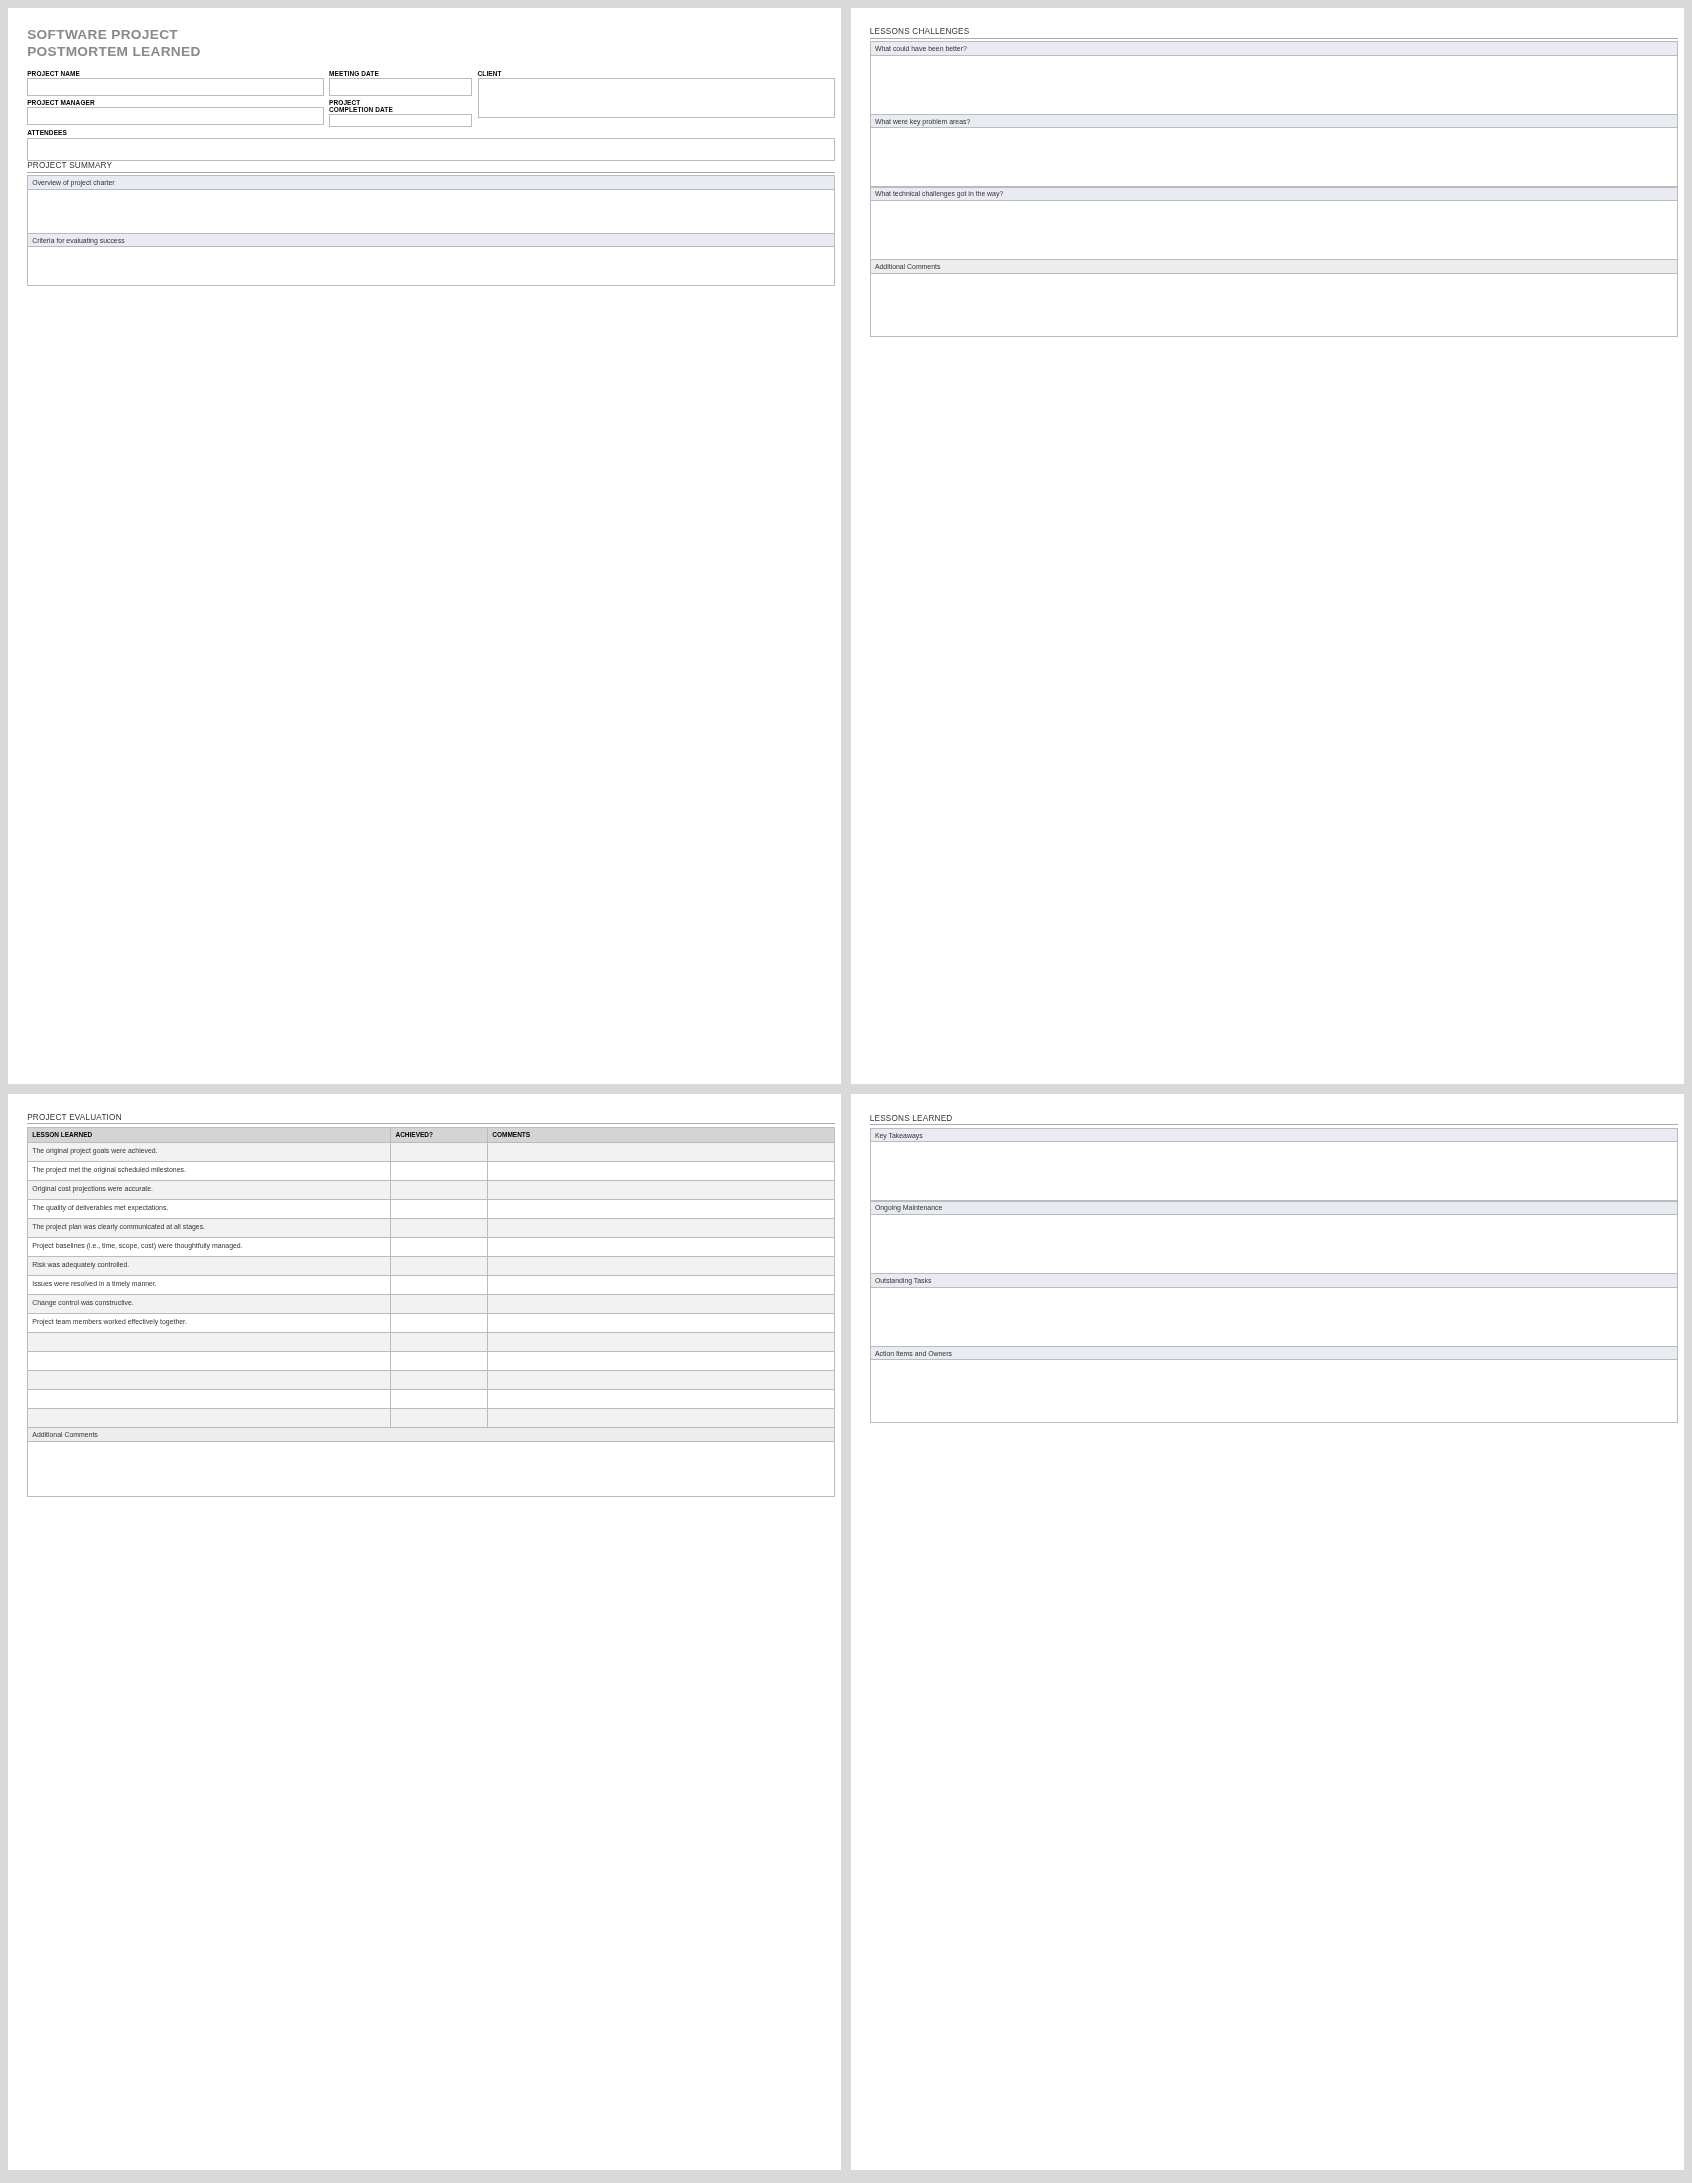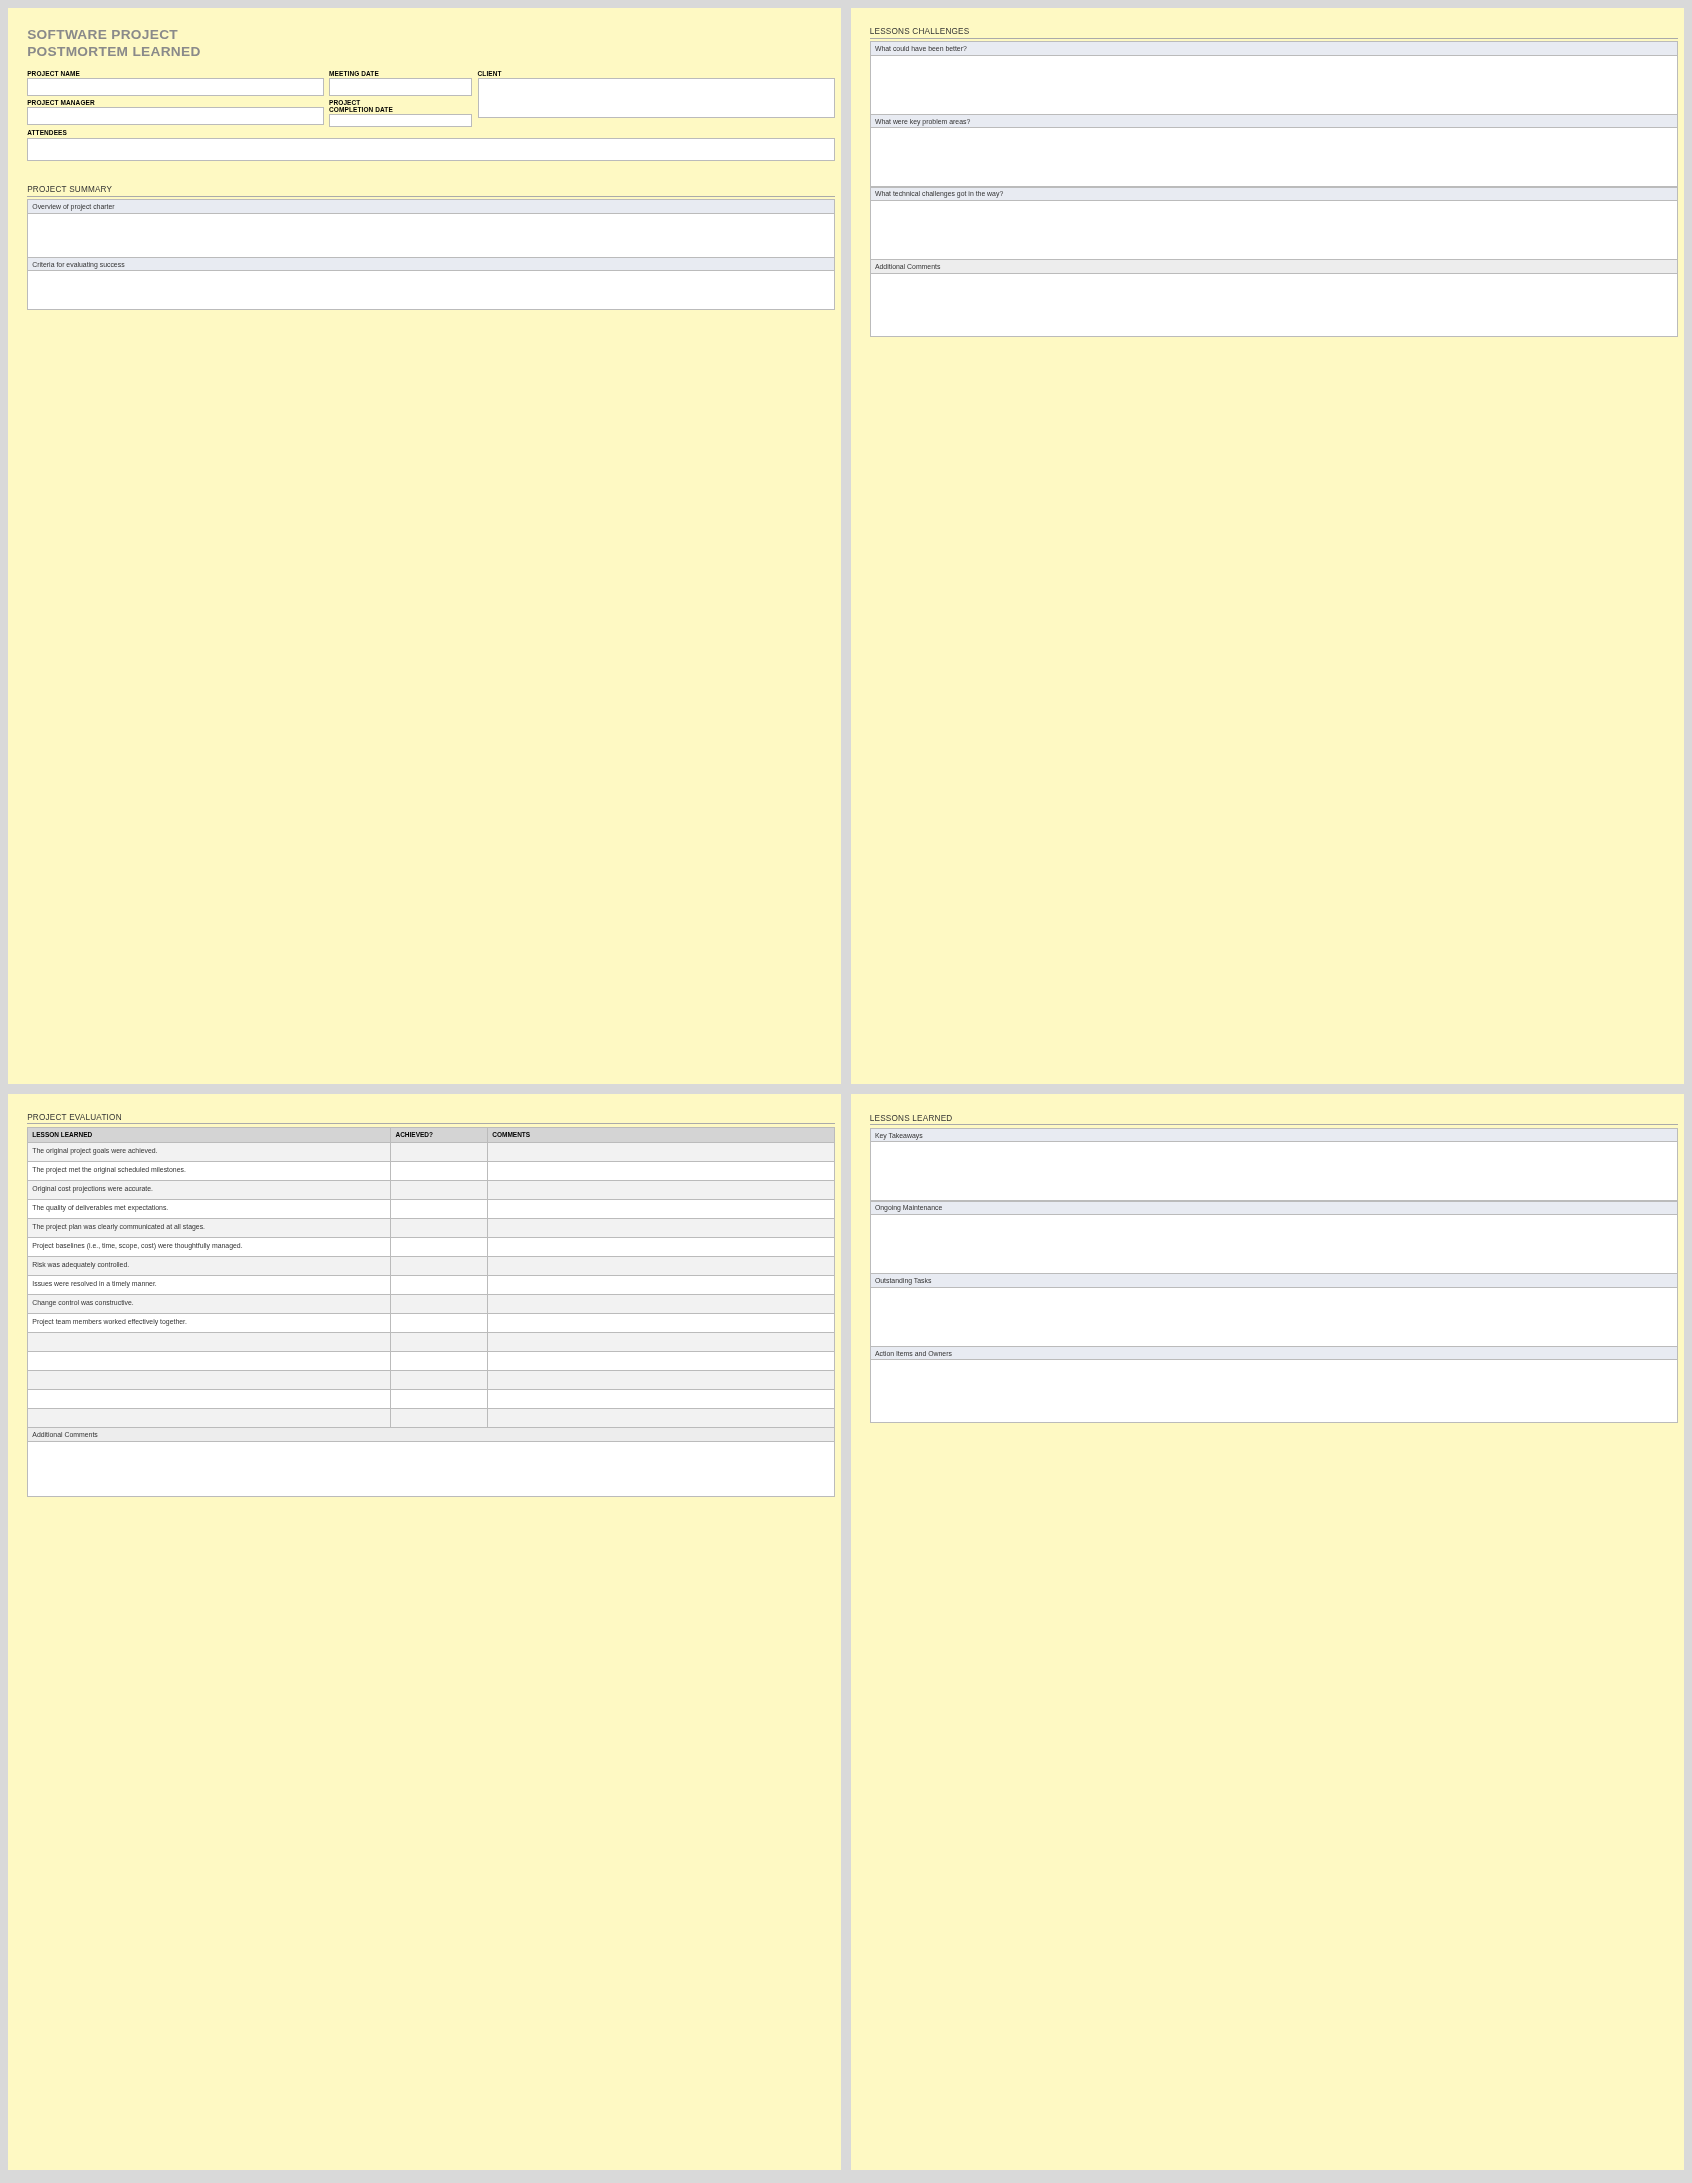--- a/index.html
+++ b/index.html
@@ -12,38 +12,38 @@
   }
   .page-grid {
     display: grid;
     grid-template-columns: 1fr 1fr;
     grid-template-rows: 1fr 1fr;
     gap: 9.6px;
     width: 100%;
     aspect-ratio: 2462 / 3176;
   }
   .page {
-    background: #fef9c3;
+    background: #ffffff;
     padding: 19px 6px 19px 19px;
     overflow: hidden;
   }
   .title {
     color: #8a8a8a;
     font-size: 13.7px;
     font-weight: bold;
     letter-spacing: 0.3px;
     line-height: 1.2;
     margin-bottom: 9.6px;
   }
   .meta-row { display: flex; gap: 5.5px; margin-bottom: 2.7px; }
   .meta-field { display: flex; flex-direction: column; }
   .meta-field .lbl { font-size: 6.5px; font-weight: bold; color: #000; margin-bottom: 1.4px; letter-spacing: 0.1px; }
   .meta-field .box { border: 0.7px solid #bbb; background: #fff; height: 18px; }
   .meta-field .box-tall { height: 30px; }
-  .section { margin-top: 24px; }
+  .section { margin-top: 0; }
   .section-header {
     font-size: 8.2px;
     color: #333;
     font-weight: normal;
     border-bottom: 0.7px solid #aaa;
     padding-bottom: 1.4px;
     margin-bottom: 2.7px;
     letter-spacing: 0.2px;
   }
   .sub-block { border: 0.7px solid #bbb; margin-bottom: 0; }

